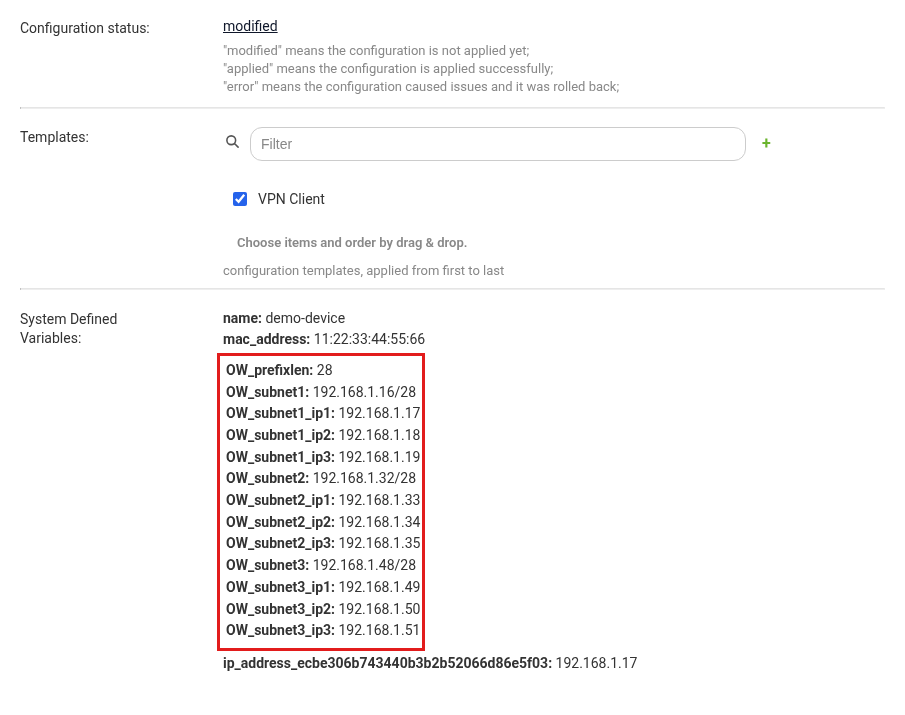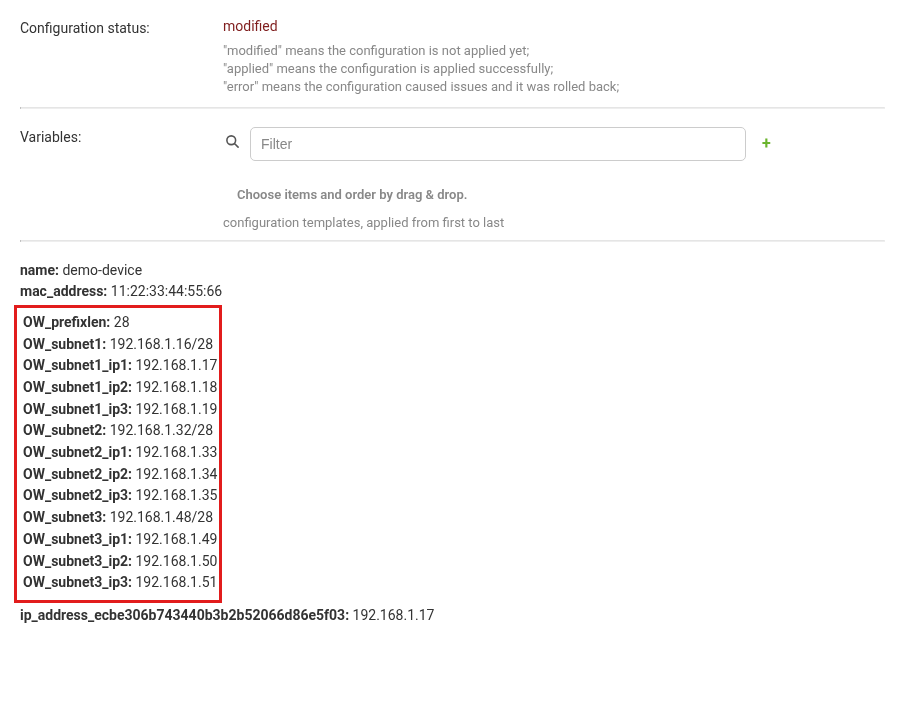--- a/index.html
+++ b/index.html
@@ -27,42 +27,43 @@
   }
   .label-col {
     flex: 0 0 155px;
     padding-top: 2px;
     color: #333;
   }
   .value-col {
     flex: 1;
   }
   .status-value {
-    color: #7f1d1d;
+    color: #0f172a;
+    text-decoration: underline;
   }
   .help-text {
     margin-top: 8px;
     color: #888;
     font-size: 13px;
     line-height: 1.4;
   }
   .filter-row {
     display: flex;
     align-items: center;
     gap: 8px;
   }
   .search-icon {
     font-size: 15px;
     color: #555;
     padding: 0 2px;
   }
   .filter-input {
     flex: 0 0 474px;
     border: 1px solid #ccc;
-    border-radius: 5px;
+    border-radius: 12px;
     padding: 8px 10px;
     font-size: 14px;
     color: #666;
   }
   .filter-input::placeholder {
     color: #888;
   }
   .add-icon {
     color: #6ab42d;
     font-size: 16px;
@@ -130,42 +131,47 @@
         <div>"modified" means the configuration is not applied yet;</div>
         <div>"applied" means the configuration is applied successfully;</div>
         <div>"error" means the configuration caused issues and it was rolled back;</div>
       </div>
     </div>
   </div>
 
   <hr class="row-divider">
 
   <div class="row" style="padding-top:18px;">
-    <div class="label-col">Variables:</div>
+    <div class="label-col">Templates:</div>
     <div class="value-col">
       <div class="filter-row">
         <span class="search-icon">
           <svg width="15" height="15" viewBox="0 0 24 24" fill="none" stroke="#555" stroke-width="2.5" stroke-linecap="round">
               <circle cx="10" cy="10" r="7"></circle>
               <line x1="21" y1="21" x2="15.5" y2="15.5"></line>
             </svg>
         </span>
         <input class="filter-input" type="text" placeholder="Filter" style="">
         <span class="add-icon">+</span>
       </div>
 
+      <div class="template-item">
+        <input type="checkbox" checked="" style="">
+        <span>VPN Client</span>
+      </div>
 
       <div class="choose-hint">Choose items and order by drag &amp; drop.</div>
       <div class="applied-hint">configuration templates, applied from first to last</div>
     </div>
   </div>
 
   <hr class="row-divider">
 
   <div class="row" style="padding-top:18px;">
+    <div class="label-col" style="line-height:1.4;">System Defined Variables:</div>
     <div class="value-col vars-list">
 
       <div id="vars-top">
           <div class="var-line"><span class="var-key">name: </span><span class="var-val">demo-device</span></div>
           <div class="var-line"><span class="var-key">mac_address: </span><span class="var-val">11:22:33:44:55:66</span></div>
         </div>
 
       <div class="highlight-box" id="vars-boxed"><div class="var-line"><span class="var-key">OW_prefixlen: </span><span class="var-val">28</span></div><div class="var-line"><span class="var-key">OW_subnet1: </span><span class="var-val">192.168.1.16/28</span></div><div class="var-line"><span class="var-key">OW_subnet1_ip1: </span><span class="var-val">192.168.1.17</span></div><div class="var-line"><span class="var-key">OW_subnet1_ip2: </span><span class="var-val">192.168.1.18</span></div><div class="var-line"><span class="var-key">OW_subnet1_ip3: </span><span class="var-val">192.168.1.19</span></div><div class="var-line"><span class="var-key">OW_subnet2: </span><span class="var-val">192.168.1.32/28</span></div><div class="var-line"><span class="var-key">OW_subnet2_ip1: </span><span class="var-val">192.168.1.33</span></div><div class="var-line"><span class="var-key">OW_subnet2_ip2: </span><span class="var-val">192.168.1.34</span></div><div class="var-line"><span class="var-key">OW_subnet2_ip3: </span><span class="var-val">192.168.1.35</span></div><div class="var-line"><span class="var-key">OW_subnet3: </span><span class="var-val">192.168.1.48/28</span></div><div class="var-line"><span class="var-key">OW_subnet3_ip1: </span><span class="var-val">192.168.1.49</span></div><div class="var-line"><span class="var-key">OW_subnet3_ip2: </span><span class="var-val">192.168.1.50</span></div><div class="var-line"><span class="var-key">OW_subnet3_ip3: </span><span class="var-val">192.168.1.51</span></div></div>
 
       <div id="vars-bottom">

